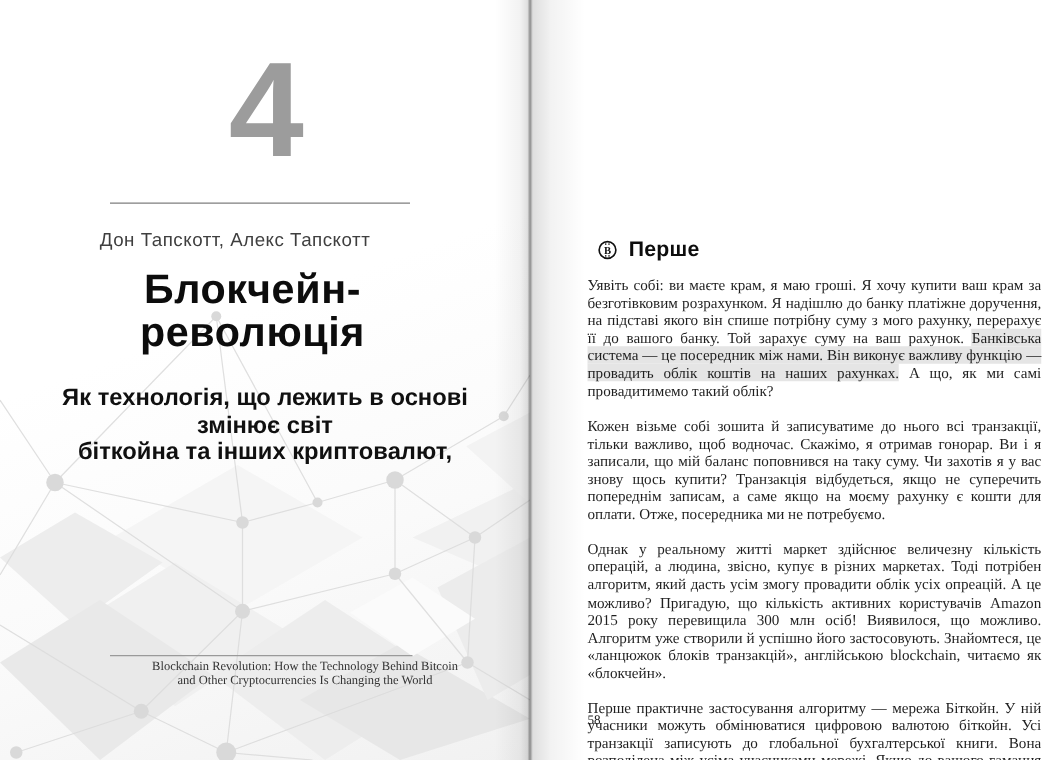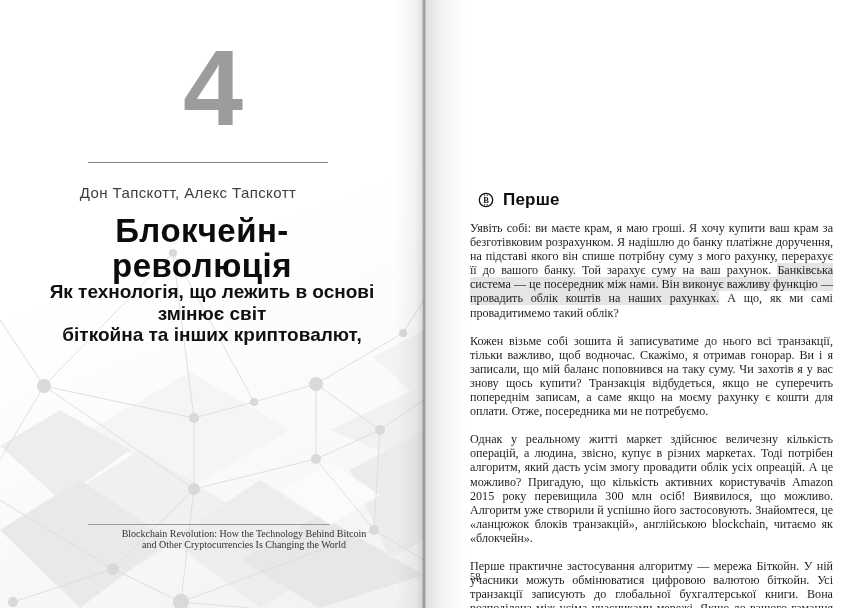--- a/index.html
+++ b/index.html
@@ -34,21 +34,21 @@
     text-align: center;
     font-size: 15px; color: #3f3f3f; letter-spacing: 0.4px;
   }
   .book-title {
     position: absolute; top: 213px; left: 0; width: 404px;
     text-align: center;
     font-size: 33px; line-height: 35px; font-weight: 700;
     color: #0c0c0c; letter-spacing: 0.5px;
   }
   .book-subtitle {
-    position: absolute; top: 281px; left: 0; width: 424px;
+    position: absolute; top: 308px; left: 0; width: 424px;
     text-align: center;
     font-size: 19px; line-height: 21.5px; font-weight: 700;
     color: #101010;
   }
   .credit-rule {
     position: absolute; top: 524px; left: 88px; width: 242px; height: 1px;
     background: #9a9a9a;
   }
   .credit {
     position: absolute; top: 529px; left: 0; width: 488px;

